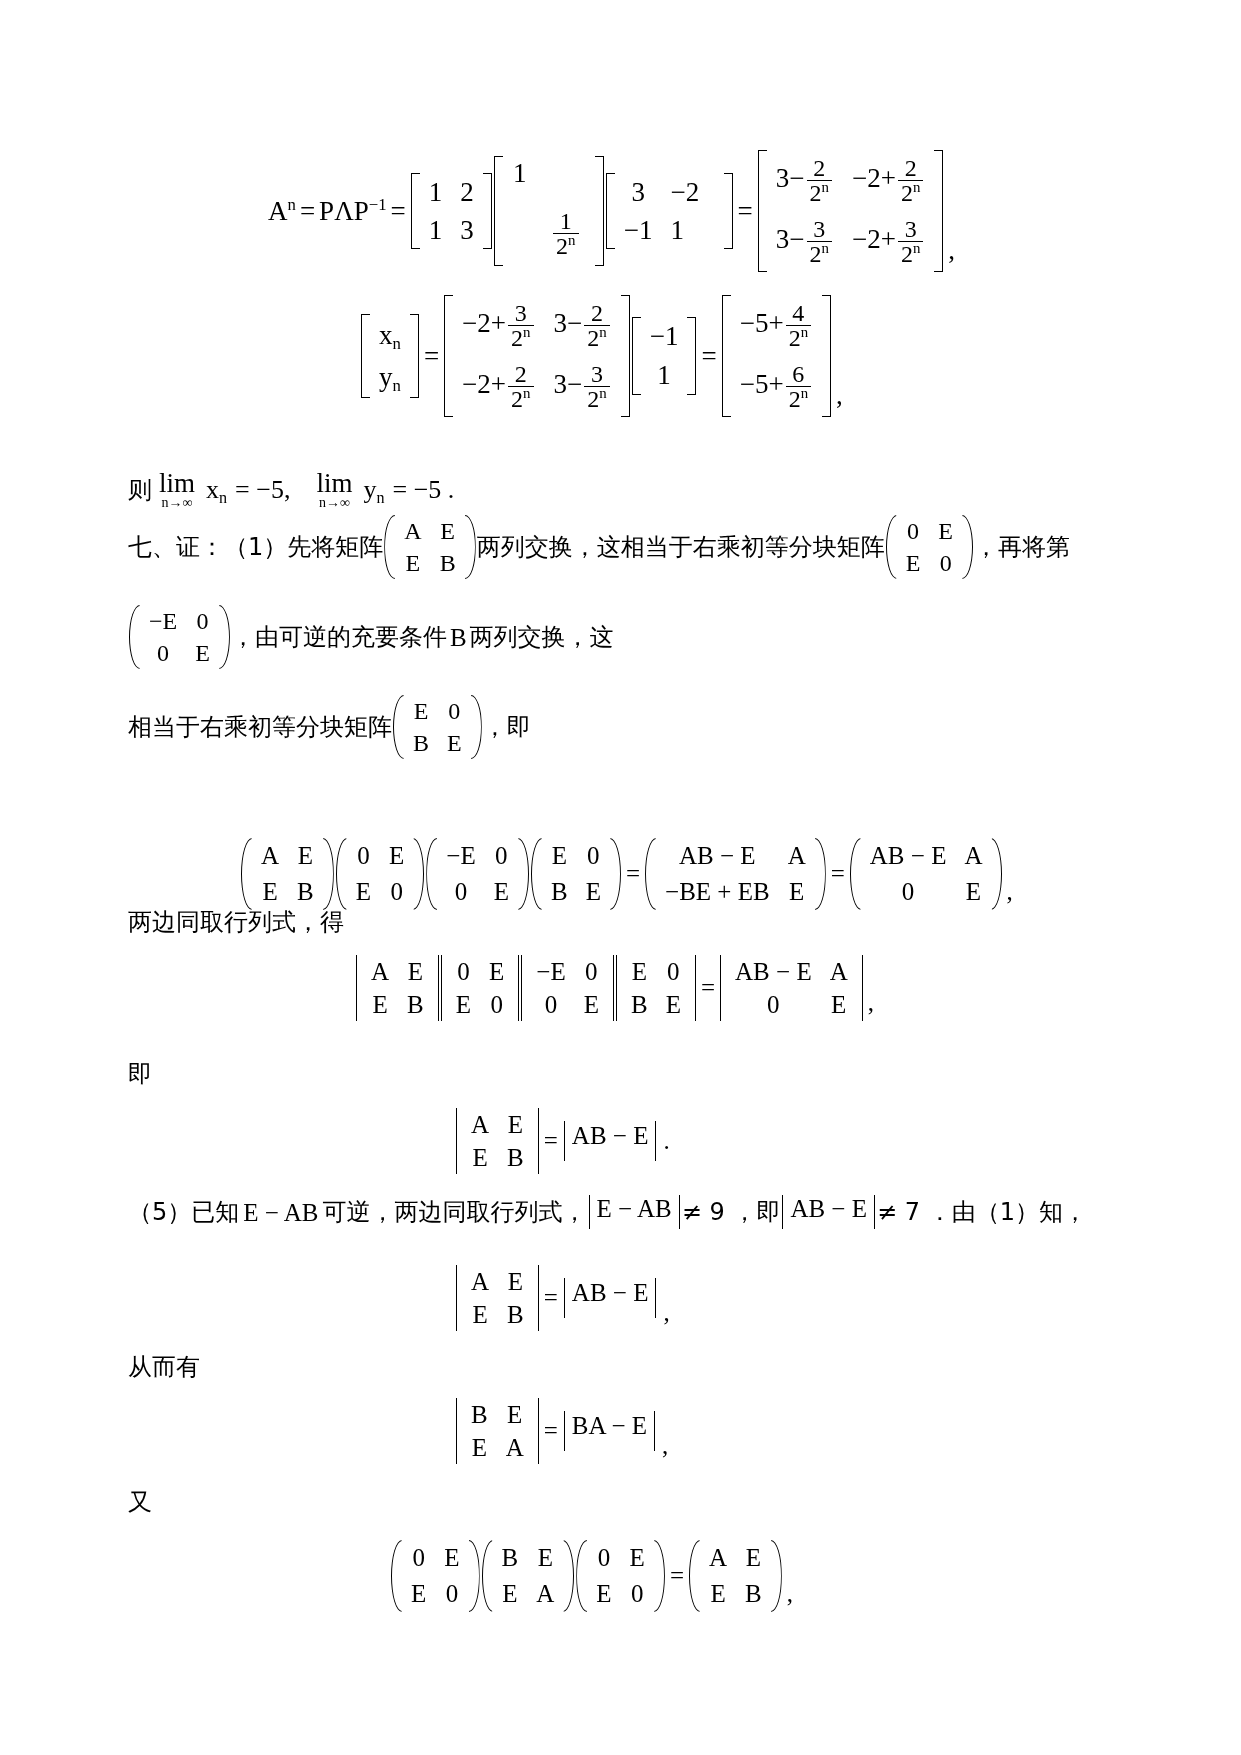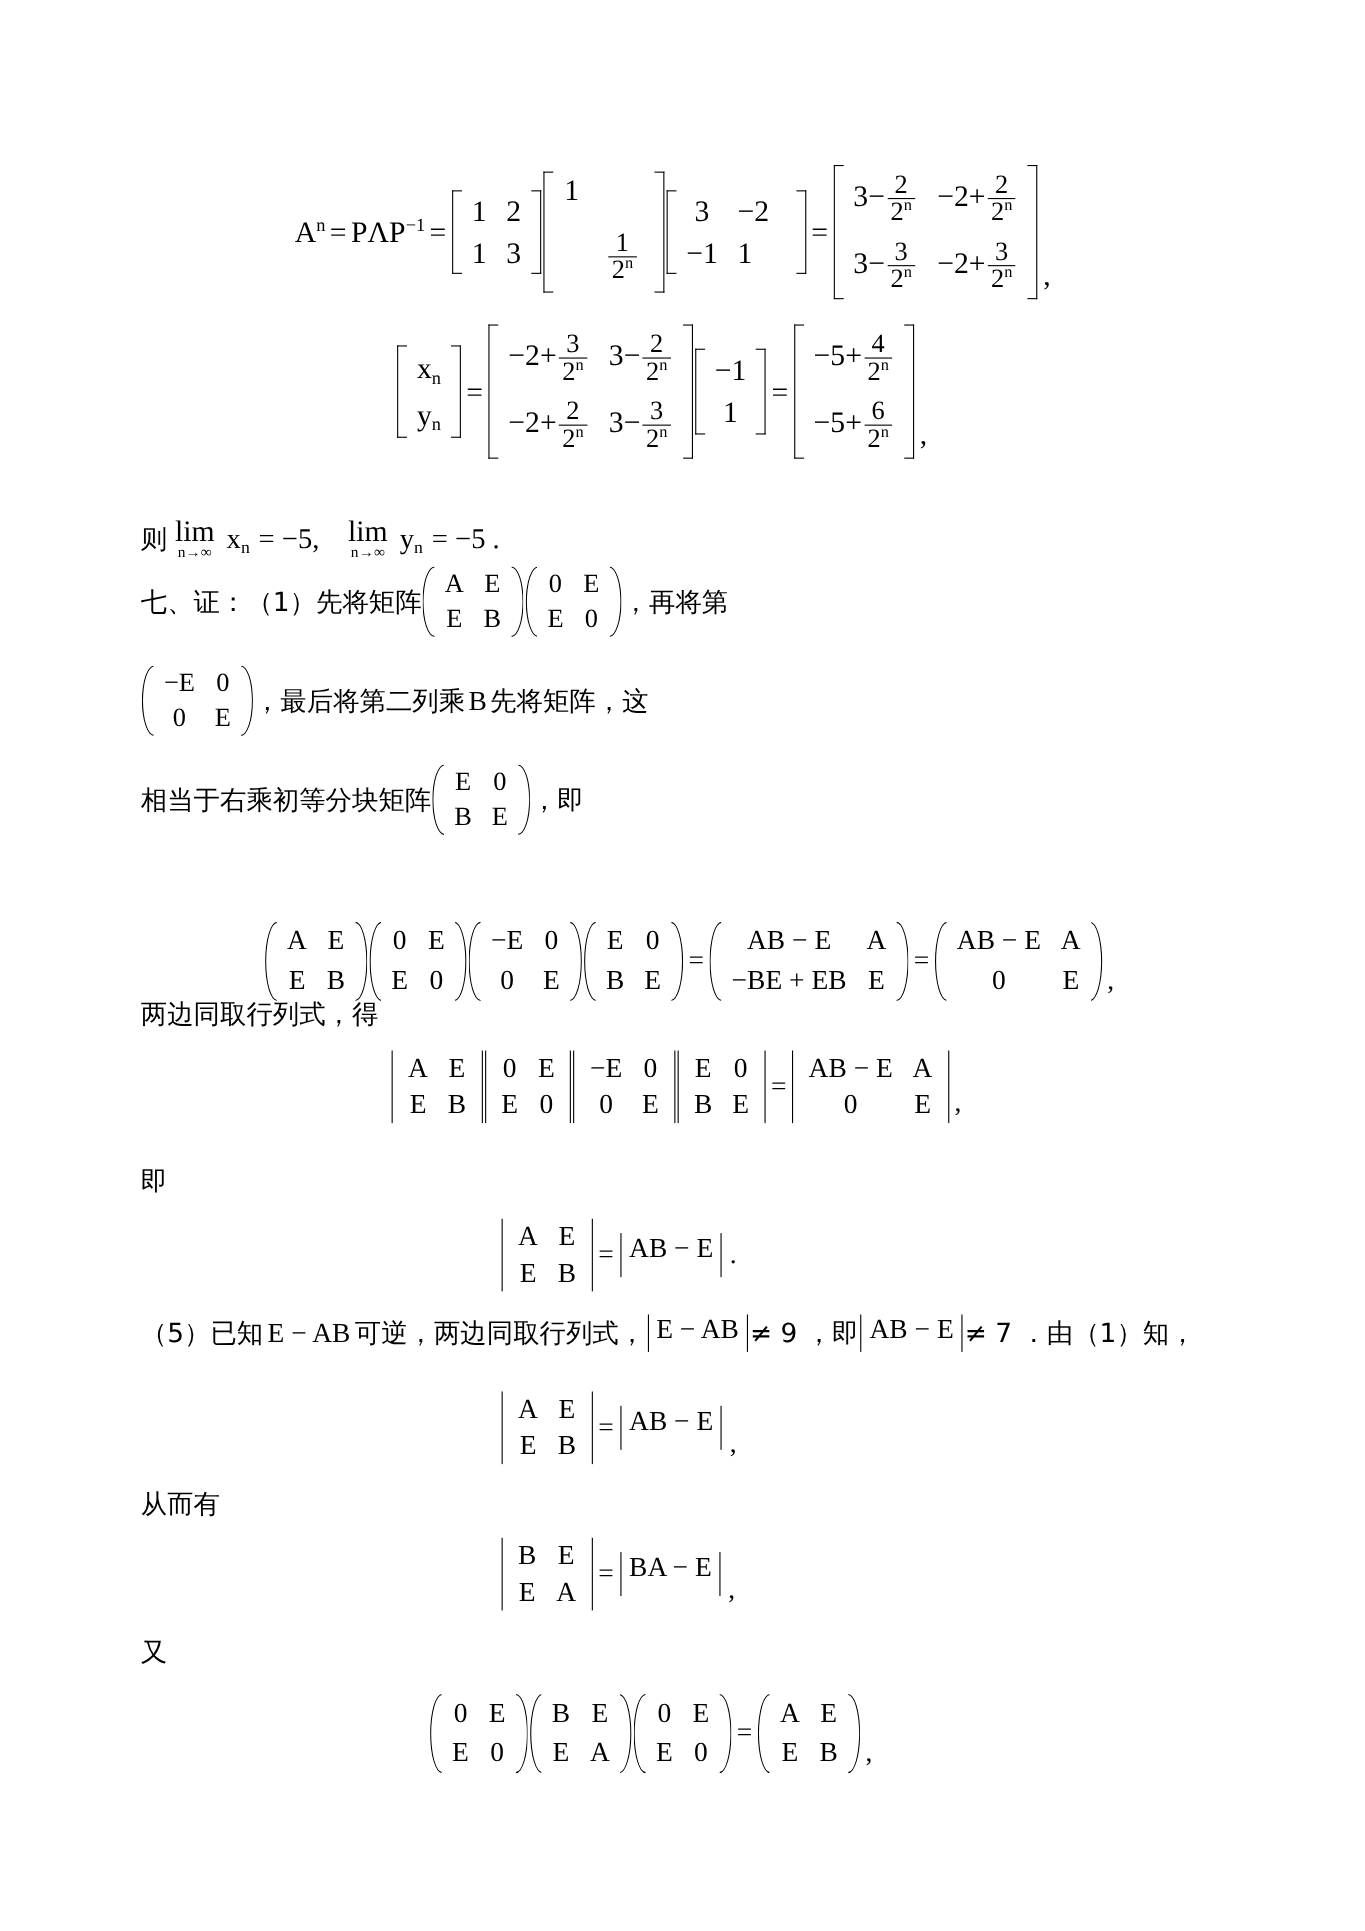--- a/index.html
+++ b/index.html
@@ -300,20 +300,21 @@
     <span class="mat" style="height:64px; font-size:24px;">
       <span class="pL"></span>
       <span class="body bold" style="grid-template-columns:auto auto;">
         <div>A</div>
         <div>E</div>
         <div>E</div>
         <div>B</div>
       </span>
       <span class="pR"></span>
     </span>
+    <span class="cn">两列交换，这相当于右乘初等分块矩阵</span>
     <span class="mat" style="height:64px; font-size:24px;">
       <span class="pL"></span>
       <span class="body bold" style="grid-template-columns:auto auto;">
         <div>0</div>
         <div>E</div>
         <div>E</div>
         <div>0</div>
       </span>
       <span class="pR"></span>
     </span>
@@ -324,23 +325,23 @@
     <span class="mat" style="height:64px; font-size:24px;">
       <span class="pL"></span>
       <span class="body bold" style="grid-template-columns:auto auto;">
         <div>−E</div>
         <div>0</div>
         <div>0</div>
         <div>E</div>
       </span>
       <span class="pR"></span>
     </span>
-    <span class="cn">，最后将第二列乘</span>
+    <span class="cn">，由可逆的充要条件</span>
     <span class="bold" style="margin:0 3px;">B</span>
-    <span class="cn">先将矩阵，这</span>
+    <span class="cn">两列交换，这</span>
   </div>
 
   <div class="para" style="left:128px; top:695px;">
     <span class="cn">相当于右乘初等分块矩阵</span>
     <span class="mat" style="height:64px; font-size:24px;">
       <span class="pL"></span>
       <span class="body bold" style="grid-template-columns:auto auto;">
         <div>E</div>
         <div>0</div>
         <div>B</div>

